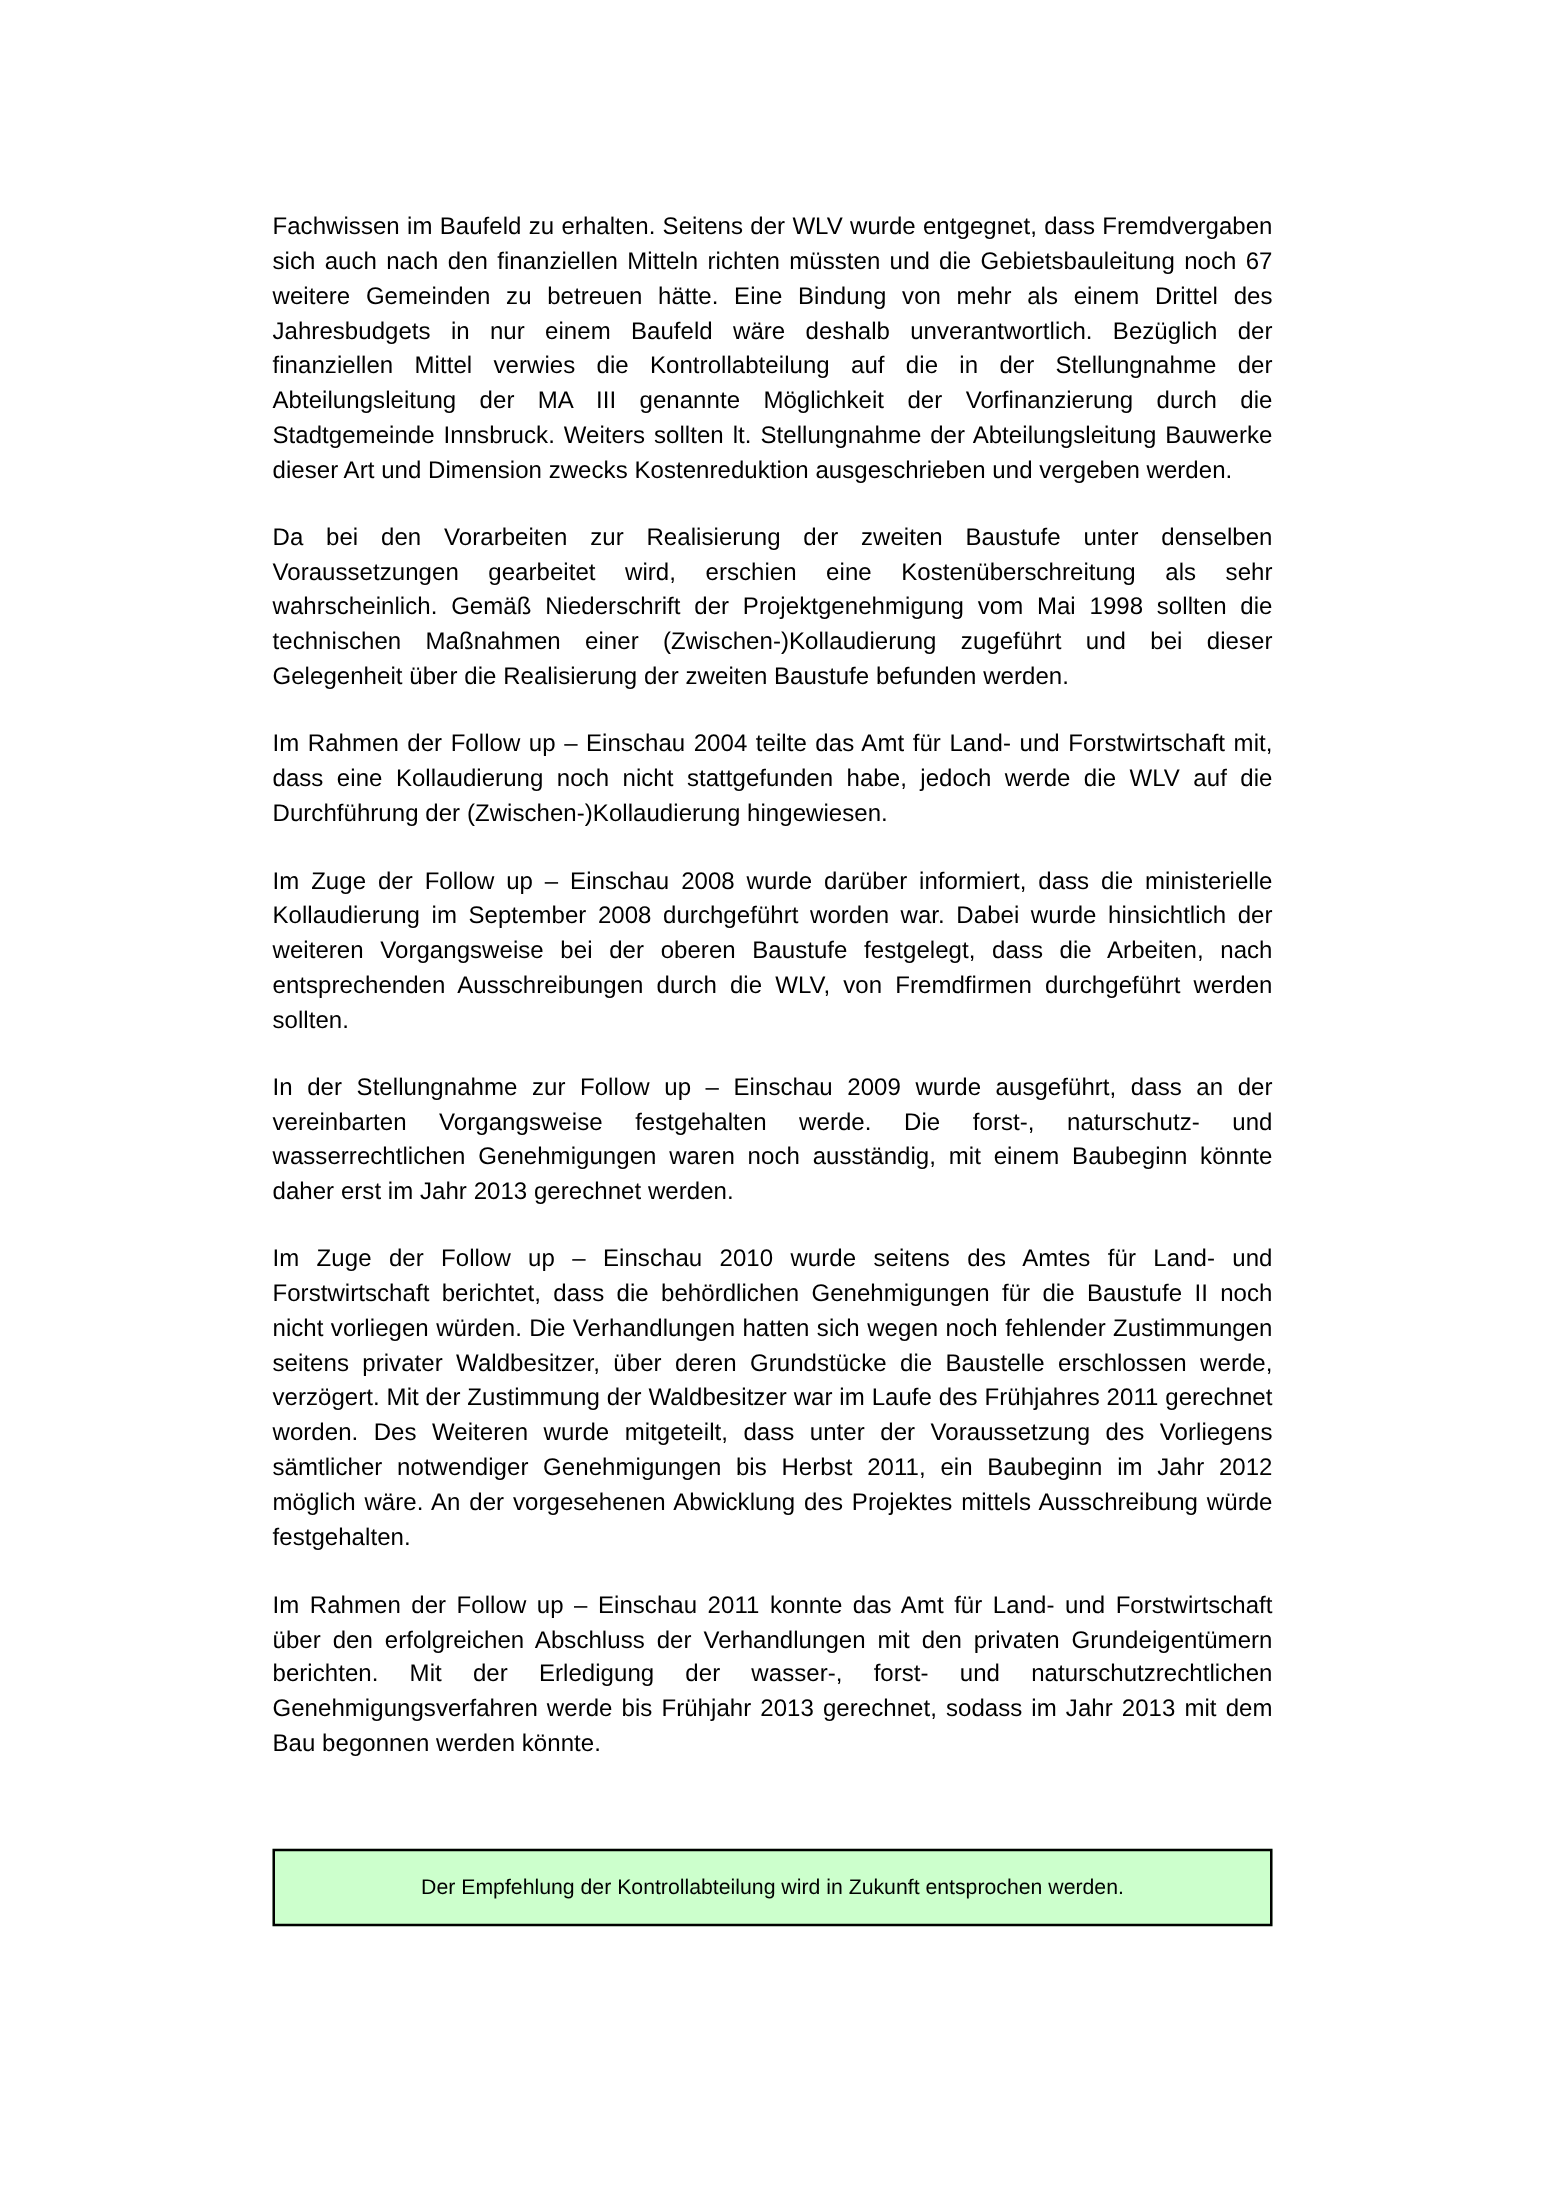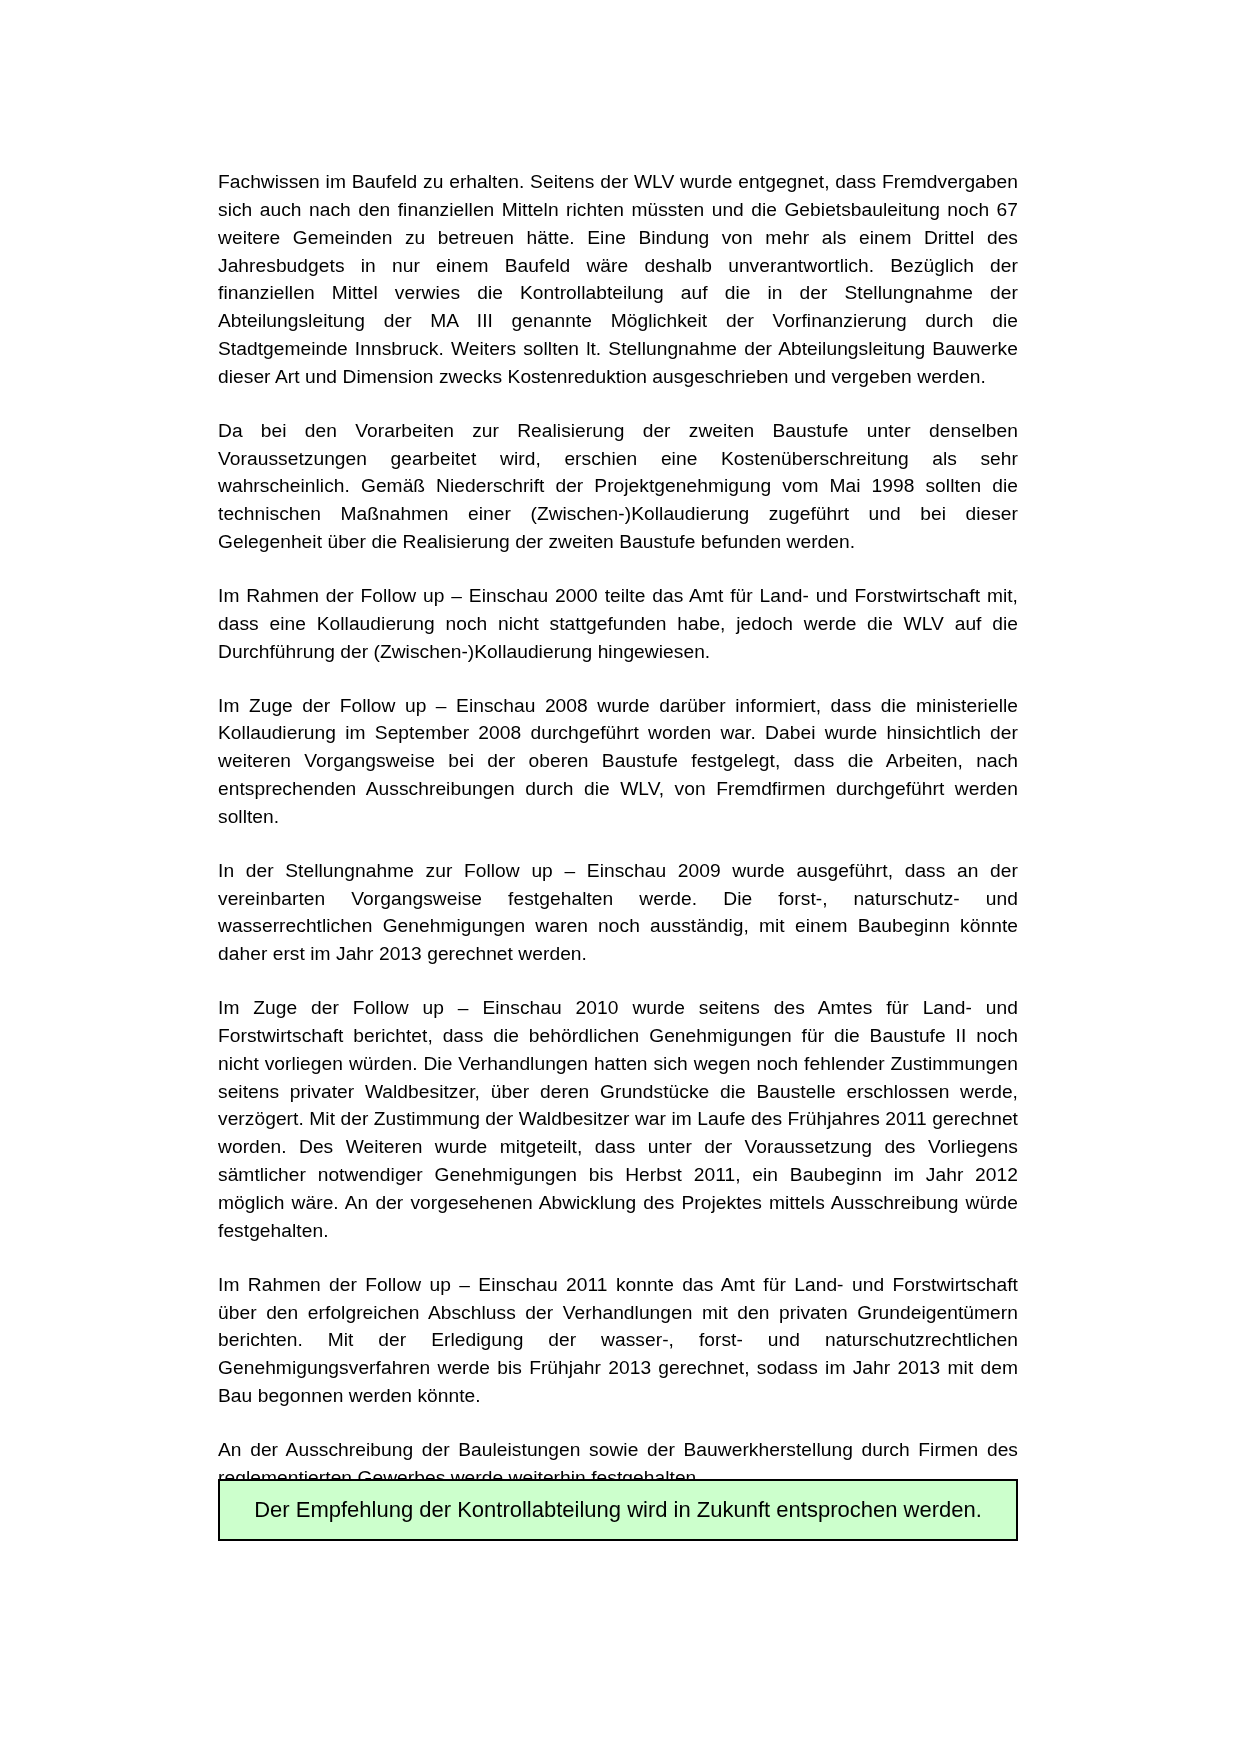--- a/index.html
+++ b/index.html
@@ -46,21 +46,21 @@
     width: 800px;
     height: 62px;
     box-sizing: border-box;
     border: 2px solid #000000;
     background: #ccffcc;
     display: flex;
     align-items: center;
     justify-content: center;
   }
   .highlight-box .hl-text {
-    font-size: 22px;
+    font-size: 17px;
     line-height: 1.4;
     text-align: center;
   }
   .footer-rule {
     position: absolute;
     left: 110px;
     top: 1604px;
     width: 1022px;
     height: 4px;
     overflow: hidden;
@@ -97,26 +97,25 @@
   }
 </style>
 </head>
 <body>
 
 <div class="page">
 
   <div class="content">
     <p class="para">Fachwissen im Baufeld zu erhalten. Seitens der WLV wurde entgegnet, dass Fremdvergaben sich auch nach den finanziellen Mitteln richten müssten und die Gebietsbauleitung noch 67 weitere Gemeinden zu betreuen hätte. Eine Bindung von mehr als einem Drittel des Jahresbudgets in nur einem Baufeld wäre deshalb unverantwortlich. Bezüglich der finanziellen Mittel verwies die Kontrollabteilung auf die in der Stellungnahme der Abteilungsleitung der MA III genannte Möglichkeit der Vorfinanzierung durch die Stadtgemeinde Innsbruck. Weiters sollten lt. Stellungnahme der Abteilungsleitung Bauwerke dieser Art und Dimension zwecks Kostenreduktion ausgeschrieben und vergeben werden.</p>
     <p class="para">Da bei den Vorarbeiten zur Realisierung der zweiten Baustufe unter denselben Voraussetzungen gearbeitet wird, erschien eine Kostenüberschreitung als sehr wahrscheinlich. Gemäß Niederschrift der Projektgenehmigung vom Mai 1998 sollten die technischen Maßnahmen einer (Zwischen-)Kollaudierung zugeführt und bei dieser Gelegenheit über die Realisierung der zweiten Baustufe befunden werden.</p>
-    <p class="para">Im Rahmen der Follow up – Einschau 2000 teilte das Amt für Land- und Forstwirtschaft mit, dass eine Kollaudierung noch nicht stattgefunden habe, jedoch werde die WLV auf die Durchführung der (Zwischen-)Kollaudierung hingewiesen.</p>
+    <p class="para">Im Rahmen der Follow up – Einschau 2004 teilte das Amt für Land- und Forstwirtschaft mit, dass eine Kollaudierung noch nicht stattgefunden habe, jedoch werde die WLV auf die Durchführung der (Zwischen-)Kollaudierung hingewiesen.</p>
     <p class="para">Im Zuge der Follow up – Einschau 2008 wurde darüber informiert, dass die ministerielle Kollaudierung im September 2008 durchgeführt worden war. Dabei wurde hinsichtlich der weiteren Vorgangsweise bei der oberen Baustufe festgelegt, dass die Arbeiten, nach entsprechenden Ausschreibungen durch die WLV, von Fremdfirmen durchgeführt werden sollten.</p>
     <p class="para">In der Stellungnahme zur Follow up – Einschau 2009 wurde ausgeführt, dass an der vereinbarten Vorgangsweise festgehalten werde. Die forst-, naturschutz- und wasserrechtlichen Genehmigungen waren noch ausständig, mit einem Baubeginn könnte daher erst im Jahr 2013 gerechnet werden.</p>
     <p class="para">Im Zuge der Follow up – Einschau 2010 wurde seitens des Amtes für Land- und Forstwirtschaft berichtet, dass die behördlichen Genehmigungen für die Baustufe II noch nicht vorliegen würden. Die Verhandlungen hatten sich wegen noch fehlender Zustimmungen seitens privater Waldbesitzer, über deren Grundstücke die Baustelle erschlossen werde, verzögert. Mit der Zustimmung der Waldbesitzer war im Laufe des Frühjahres 2011 gerechnet worden. Des Weiteren wurde mitgeteilt, dass unter der Voraussetzung des Vorliegens sämtlicher notwendiger Genehmigungen bis Herbst 2011, ein Baubeginn im Jahr 2012 möglich wäre. An der vorgesehenen Abwicklung des Projektes mittels Ausschreibung würde festgehalten.</p>
     <p class="para">Im Rahmen der Follow up – Einschau 2011 konnte das Amt für Land- und Forstwirtschaft über den erfolgreichen Abschluss der Verhandlungen mit den privaten Grundeigentümern berichten. Mit der Erledigung der wasser-, forst- und naturschutzrechtlichen Genehmigungsverfahren werde bis Frühjahr 2013 gerechnet, sodass im Jahr 2013 mit dem Bau begonnen werden könnte.</p>
-    <p class="para">An der Ausschreibung der Bauleistungen sowie der Bauwerkherstellung durch Firmen des reglementierten Gewerbes werde weiterhin festgehalten.</p>
   </div>
 
   <div class="highlight-box">
     <span class="hl-text">Der Empfehlung der Kontrollabteilung wird in Zukunft entsprochen werden.</span>
   </div>
 
   <div class="footer-rule">..................................................................................................................................</div>
 
 
 </div>

